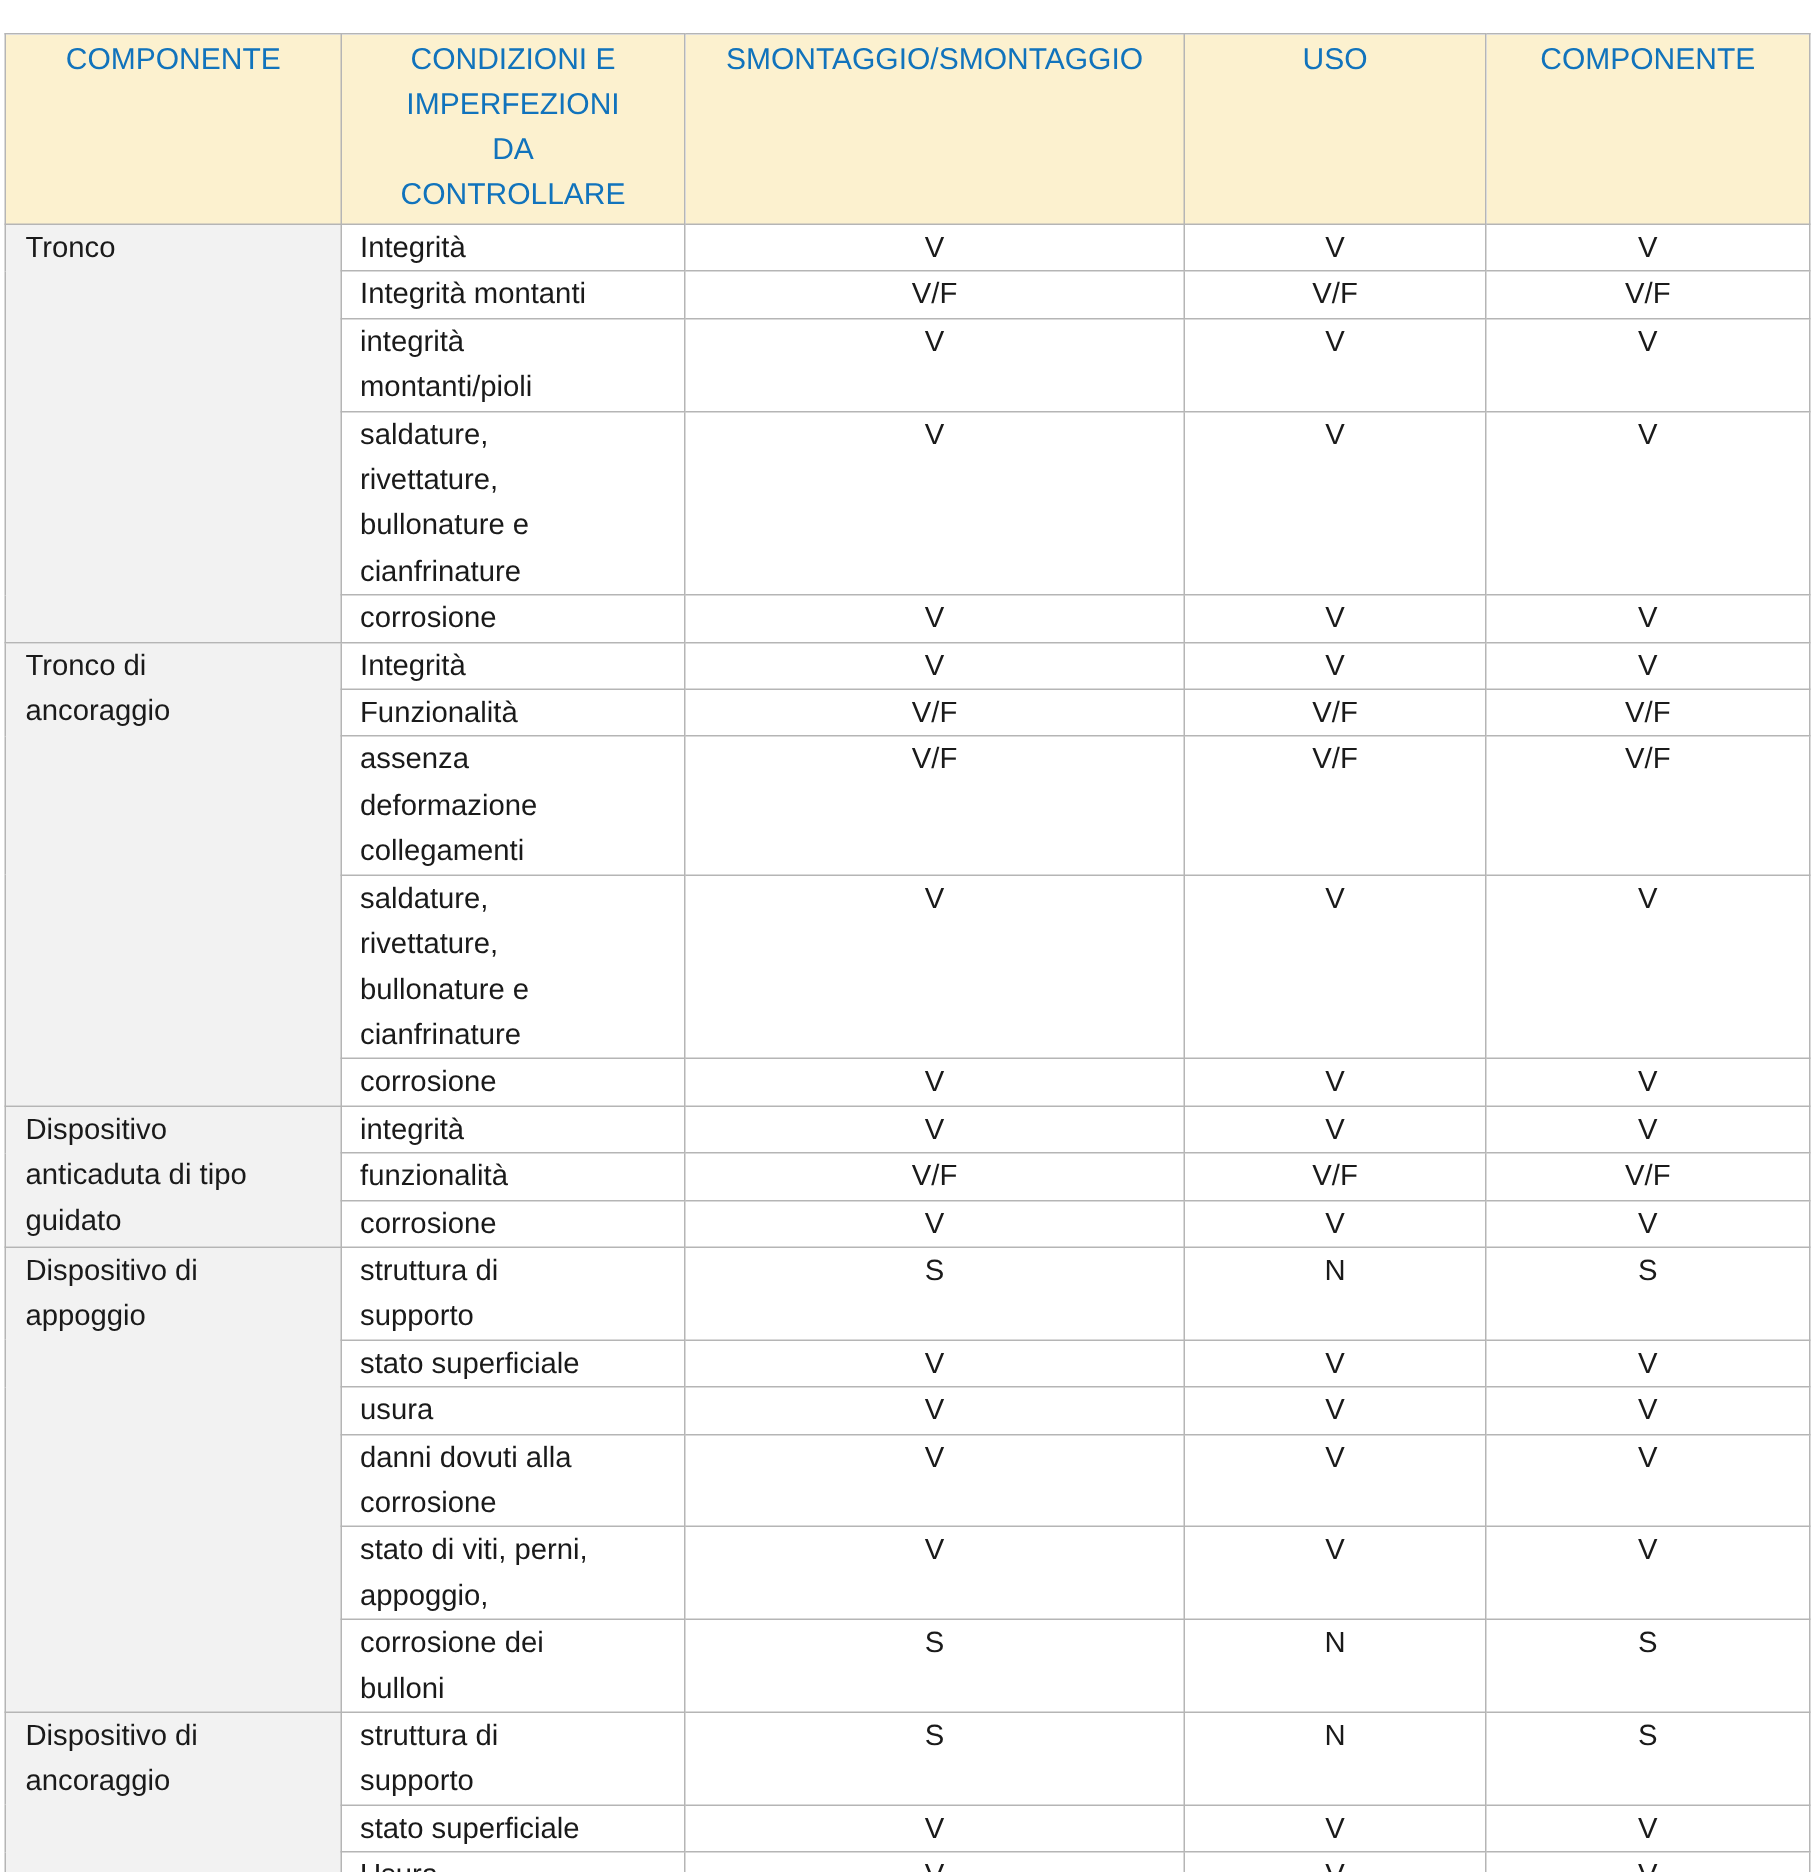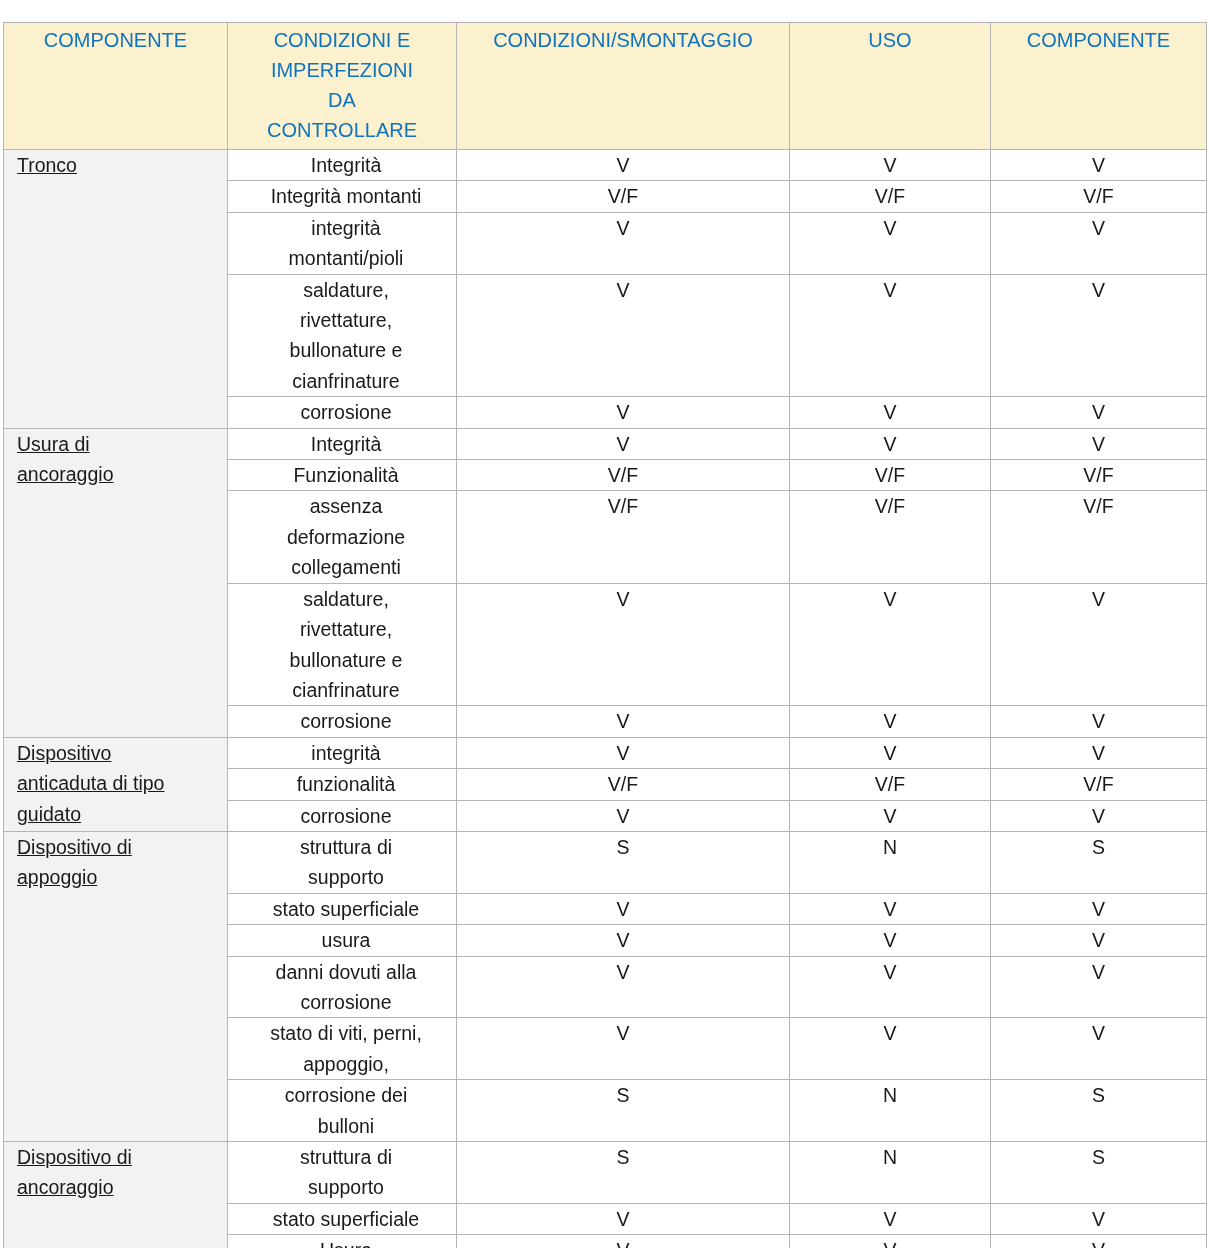--- a/index.html
+++ b/index.html
@@ -57,24 +57,23 @@
   tbody td{
     font-size:19.5px;
     line-height:30.4px;
     color:var(--body-text);
     padding:0 4px;
   }
   td.component{
     background:var(--component-bg);
     text-align:left;
     padding-left:13px;
-    text-decoration:underline;
   }
   td.condition{
-    text-align:center;
+    text-align:left;
     padding-left:12px;
   }
   td.value{
     text-align:center;
   }
 </style>
 </head>
 <body>
 
 <div class="page">
@@ -86,21 +85,21 @@
         <col class="c4">
         <col class="c5">
     </colgroup>
     <thead>
       <tr id="header-row">
           <th>COMPONENTE</th>
           <th>CONDIZIONI E
 IMPERFEZIONI
 DA
 CONTROLLARE</th>
-          <th>CONDIZIONI/SMONTAGGIO</th>
+          <th>SMONTAGGIO/SMONTAGGIO</th>
           <th>USO</th>
           <th>COMPONENTE</th>
         </tr>
     </thead>
     <tbody id="table-body">
         <tr>
           <td class="component" rowspan="5">Tronco</td>
           <td class="condition">Integrità</td>
           <td class="value">V</td>
           <td class="value">V</td>
@@ -128,21 +127,21 @@
           <td class="value">V</td>
           <td class="value">V</td>
         </tr>
         <tr>
           <td class="condition">corrosione</td>
           <td class="value">V</td>
           <td class="value">V</td>
           <td class="value">V</td>
         </tr>
         <tr>
-          <td class="component" rowspan="5">Usura di
+          <td class="component" rowspan="5">Tronco di
 ancoraggio</td>
           <td class="condition">Integrità</td>
           <td class="value">V</td>
           <td class="value">V</td>
           <td class="value">V</td>
         </tr>
         <tr>
           <td class="condition">Funzionalità</td>
           <td class="value">V/F</td>
           <td class="value">V/F</td>

